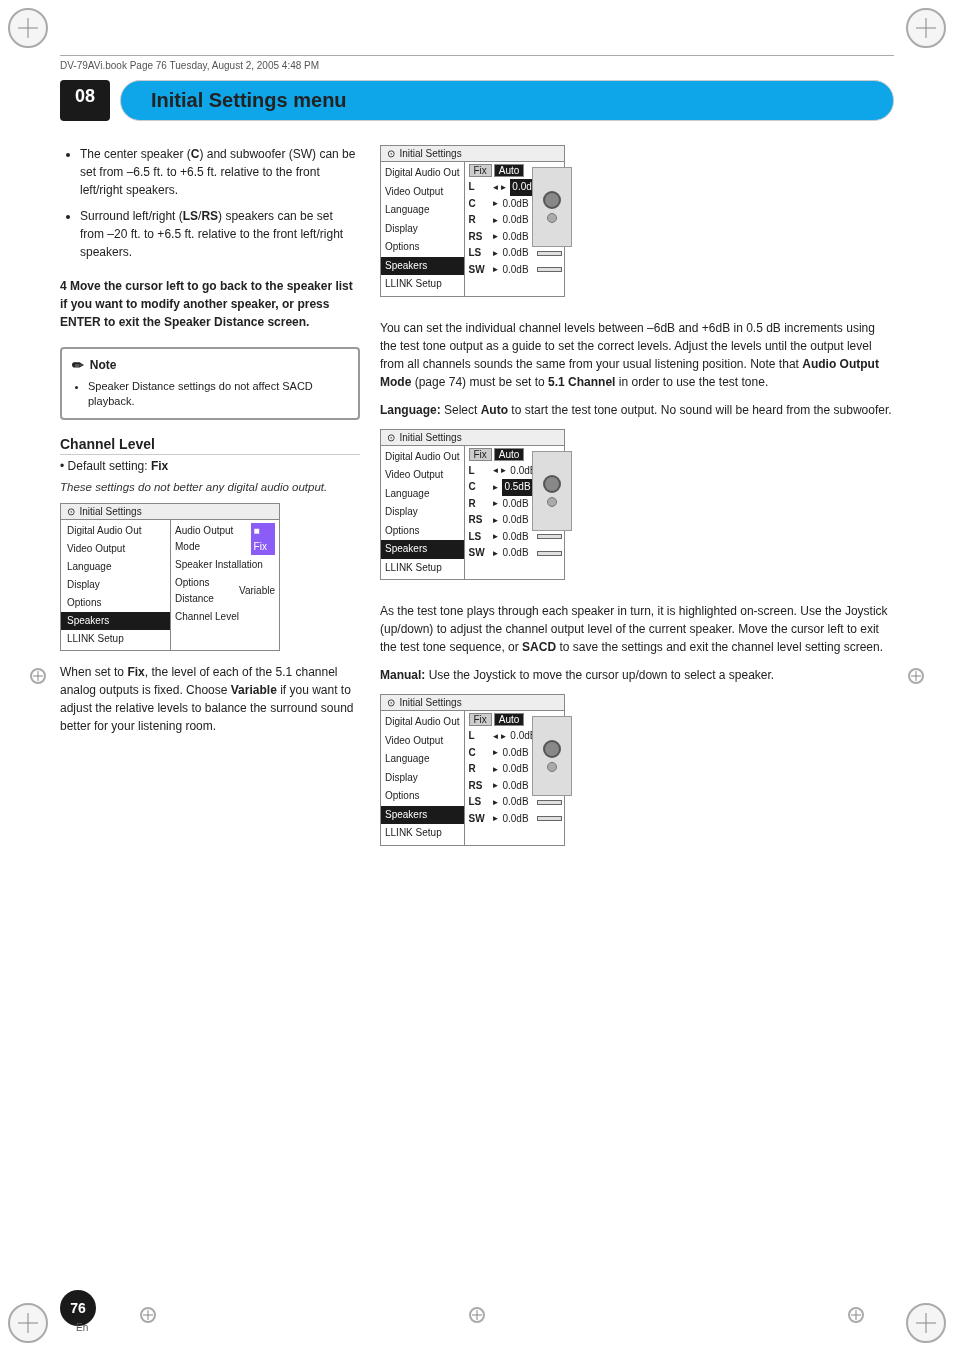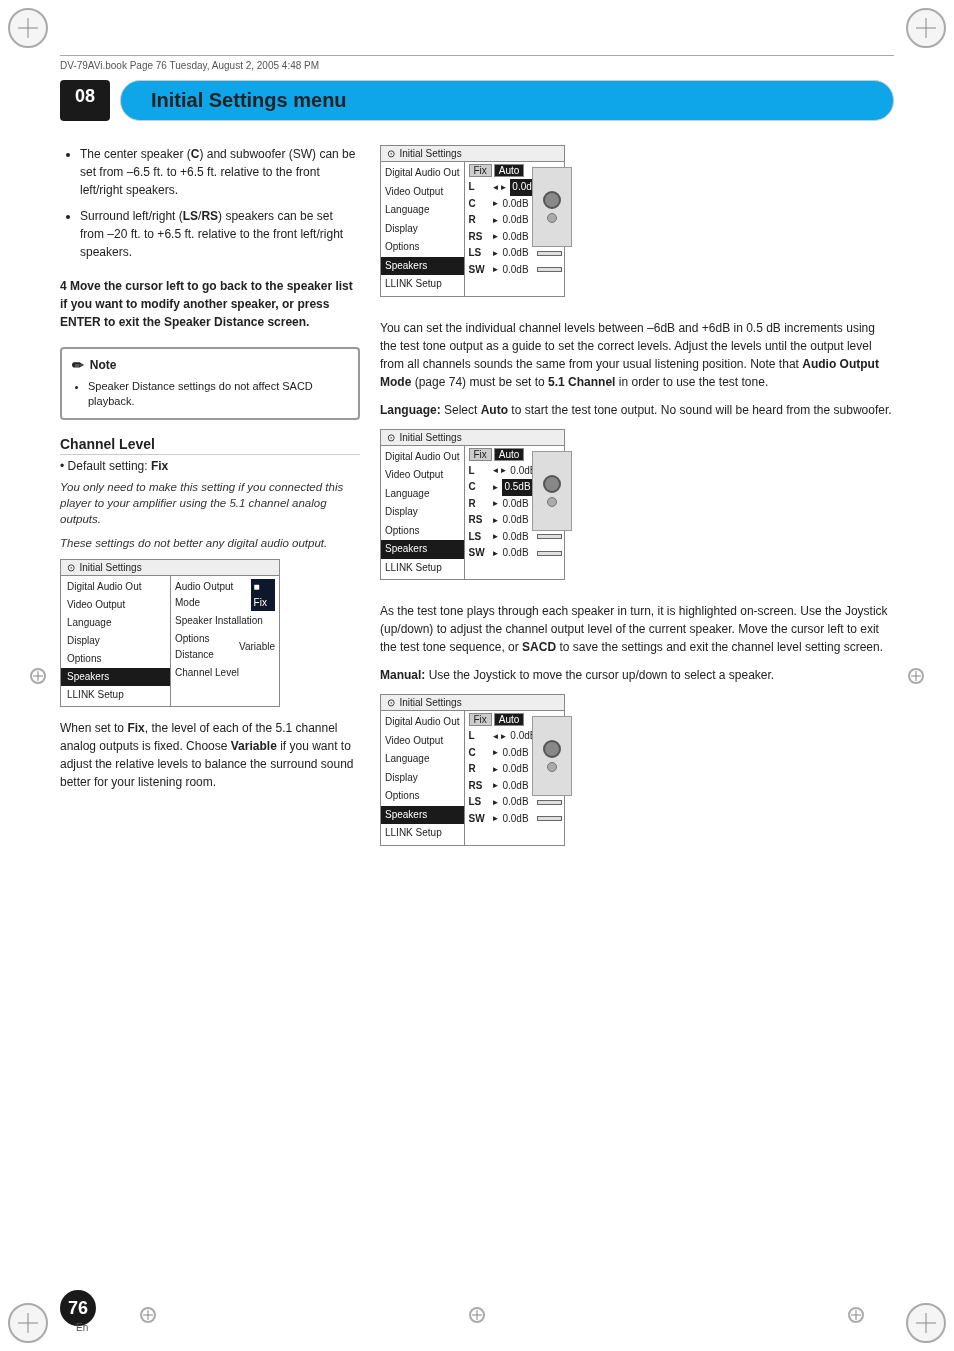--- a/index.html
+++ b/index.html
@@ -232,21 +232,21 @@
     .settings-content-row {
       display: flex;
       align-items: center;
       gap: 4px;
       font-size: 10px;
       padding: 1px 0;
       line-height: 1.6;
     }
 
     .settings-content-row .selected-item {
-      background: #0f172a;
+      background: #8b5cf6;
       color: #fff;
       padding: 0 3px;
     }
 
     .body-text {
       font-size: 12px;
       line-height: 1.5;
       margin-bottom: 10px;
     }
 
@@ -363,21 +363,21 @@
       border: 1px solid #666;
       background: #e0e0e0;
       position: relative;
     }
 
     
     .page-number {
       position: absolute;
       bottom: 25px;
       left: 60px;
-      font-size: 18px;
+      font-size: 14px;
       font-weight: bold;
       color: #fff;
       background: #1a1a1a;
       border-radius: 50%;
       width: 36px;
       height: 36px;
       display: flex;
       align-items: center;
       justify-content: center;
     }
@@ -526,21 +526,20 @@
         <span class="note-icon">✏</span>
         <span>Note</span>
       </div>
       <ul class="note-text">
         <li>Speaker Distance settings do not affect SACD playback.</li>
       </ul>
     </div>
 
     <div class="section-heading">Channel Level</div>
     <p class="default-setting">• Default setting: <strong>Fix</strong></p>
-    <p class="italic-text">You only need to make this setting if you connected this player to your amplifier using the 5.1 channel analog outputs.</p>
     <p class="italic-text">These settings do not better any digital audio output.</p>
 
     <div class="settings-panel">
       <div class="settings-panel-header">
         <span class="disc-icon">⊙</span>
         <span>Initial Settings</span>
       </div>
       <div class="settings-panel-body">
         <div class="settings-menu-col">
           <div class="settings-menu-item">Digital Audio Out</div>

